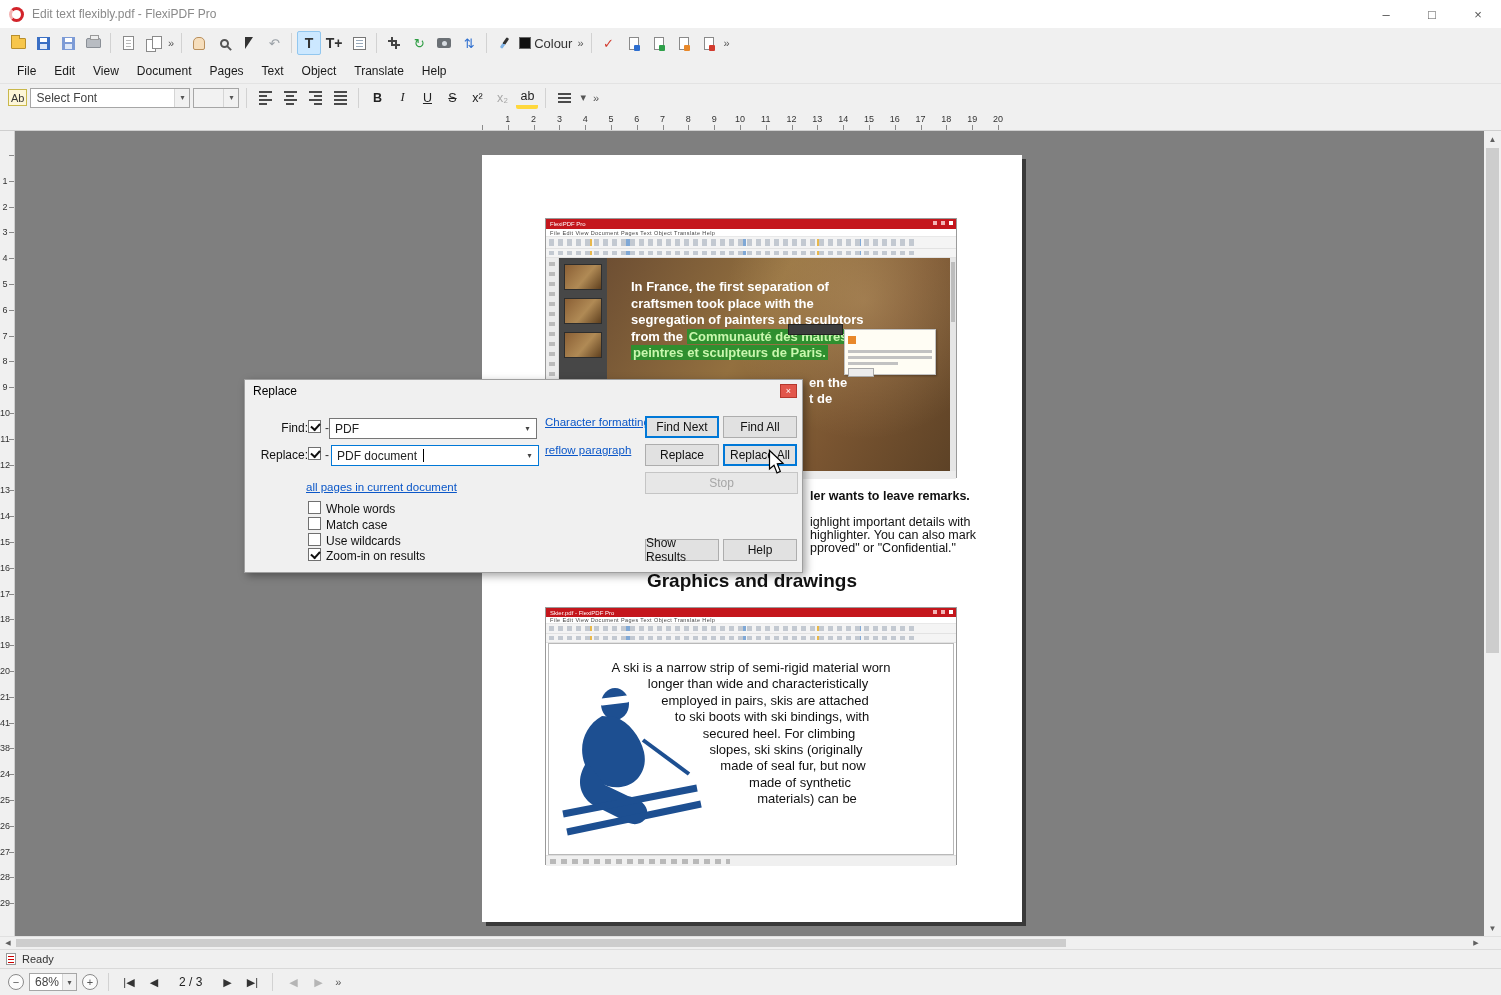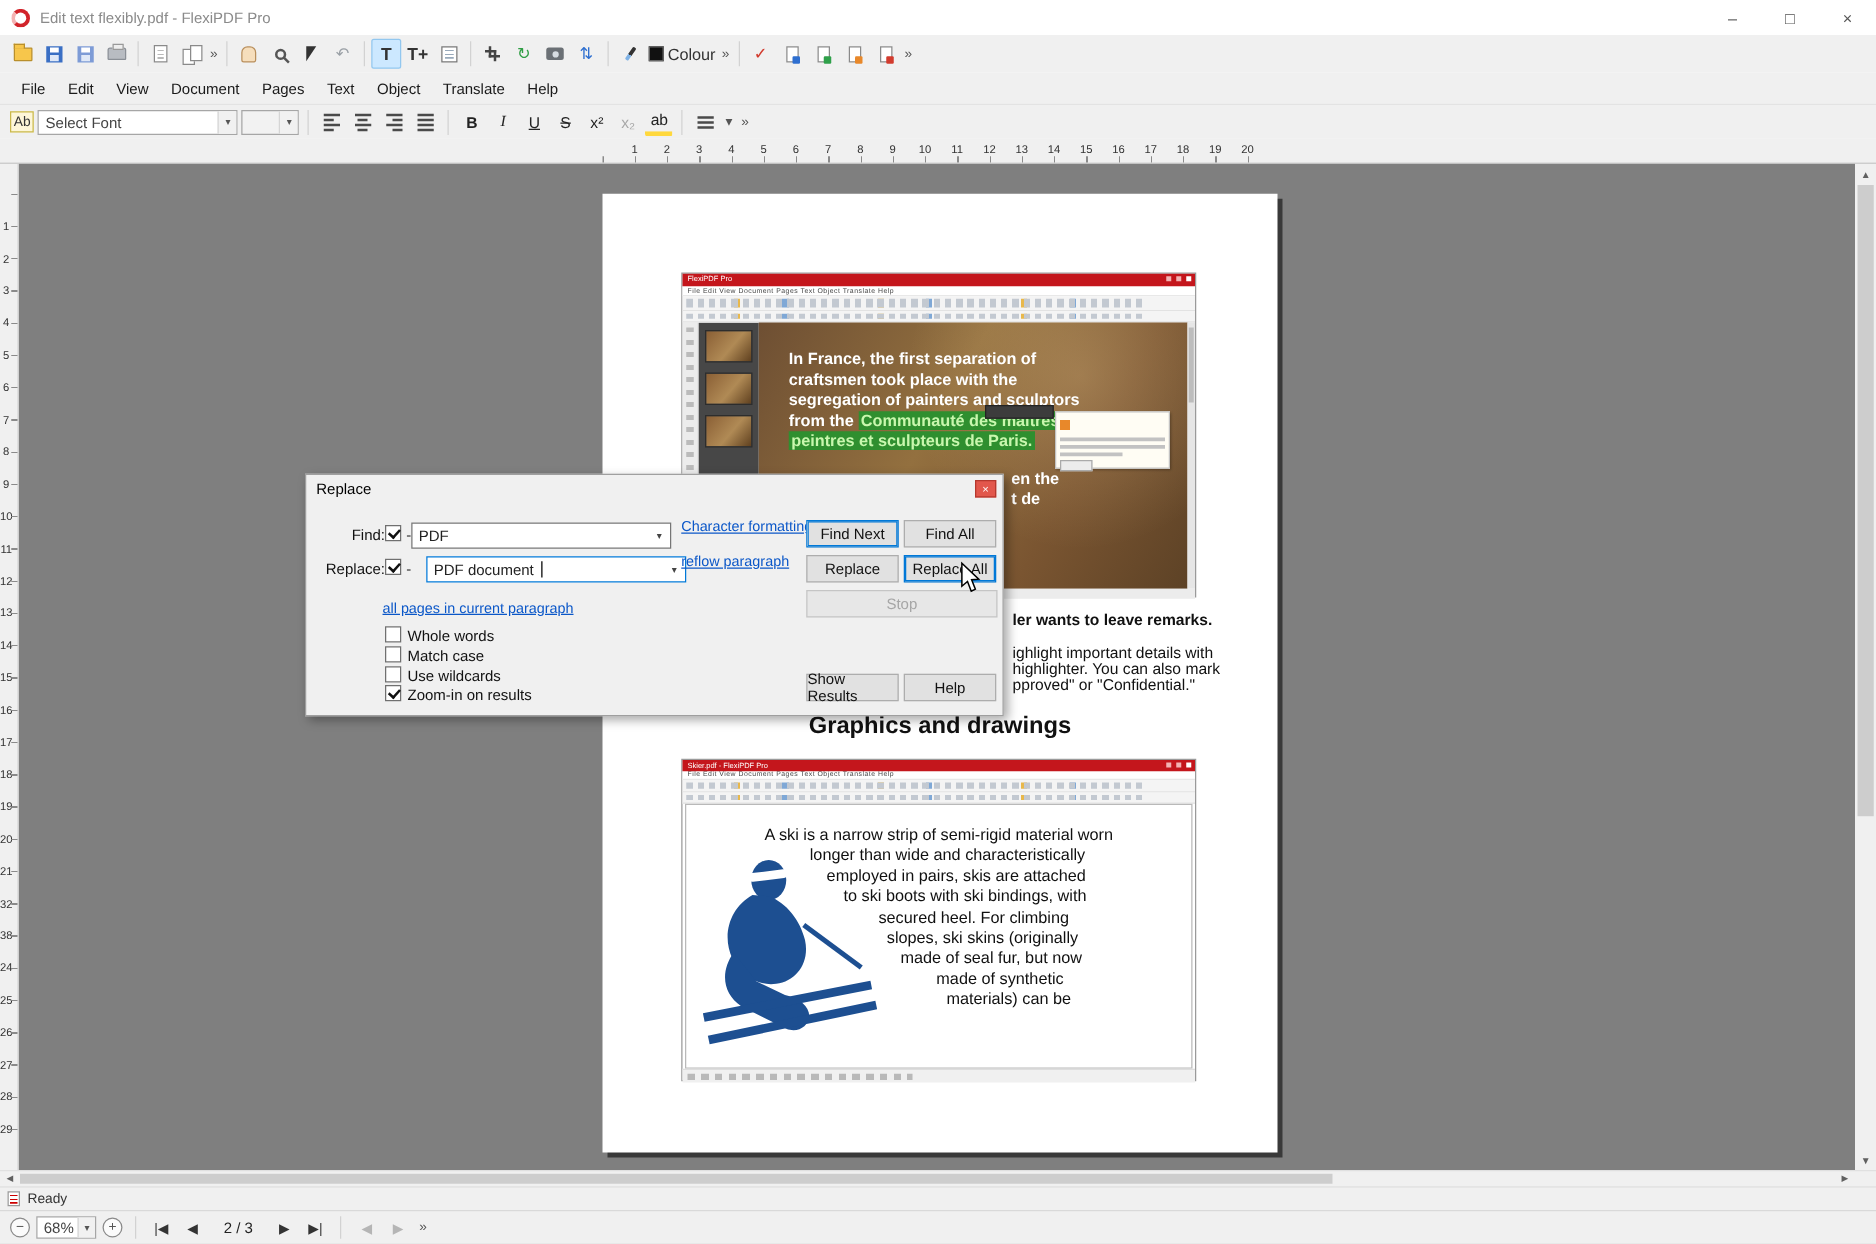--- a/index.html
+++ b/index.html
@@ -496,21 +496,21 @@
         <div class="vr-cell">
           <span>19</span>
         </div>
         <div class="vr-cell">
           <span>20</span>
         </div>
         <div class="vr-cell">
           <span>21</span>
         </div>
         <div class="vr-cell">
-          <span>32</span>
+          <span>41</span>
         </div>
         <div class="vr-cell">
           <span>38</span>
         </div>
         <div class="vr-cell">
           <span>24</span>
         </div>
         <div class="vr-cell">
           <span>25</span>
         </div>
@@ -673,30 +673,30 @@
     <span class="combo-text">PDF</span>
     <span class="arrow">▾</span>
   </div>
   <div class="dlg-link" style="left:300px;top:36px">Character formatting</div>
   <div class="dlg-btn default" style="left:400px;top:36px">Find Next</div>
   <div class="dlg-btn" style="left:478px;top:36px">Find All</div>
 
   <div class="dlg-label" style="left:6px;top:68px">Replace:</div>
   <div class="chk checked" style="left:63px;top:67px"></div>
   <div class="dlg-dash" style="left:80px;top:68px">-</div>
-  <div class="dlg-combo focused" style="left:96px;top:65px">
+  <div class="dlg-combo focused" style="left:86px;top:65px">
     <span class="combo-text">PDF document</span>
       <span class="caret"></span>
     <span class="arrow">▾</span>
   </div>
   <div class="dlg-link" style="left:300px;top:64px">reflow paragraph</div>
   <div class="dlg-btn" style="left:400px;top:64px">Replace</div>
   <div class="dlg-btn default" style="left:478px;top:64px">Replace All</div>
 
-  <div class="dlg-link" style="left:61px;top:101px">all pages in current paragraph</div>
+  <div class="dlg-link" style="left:61px;top:101px">all pages in current document</div>
   <div class="dlg-btn disabled" style="left:400px;top:92px">Stop</div>
 
   <div class="chk" style="left:63px;top:121px"></div>
   <div class="opt-label" style="top:122px">Whole words</div>
   <div class="chk" style="left:63px;top:137px"></div>
   <div class="opt-label" style="top:138px">Match case</div>
   <div class="chk" style="left:63px;top:153px"></div>
   <div class="opt-label" style="top:154px">Use wildcards</div>
   <div class="chk checked" style="left:63px;top:168px"></div>
   <div class="opt-label" style="top:169px">Zoom-in on results</div>

